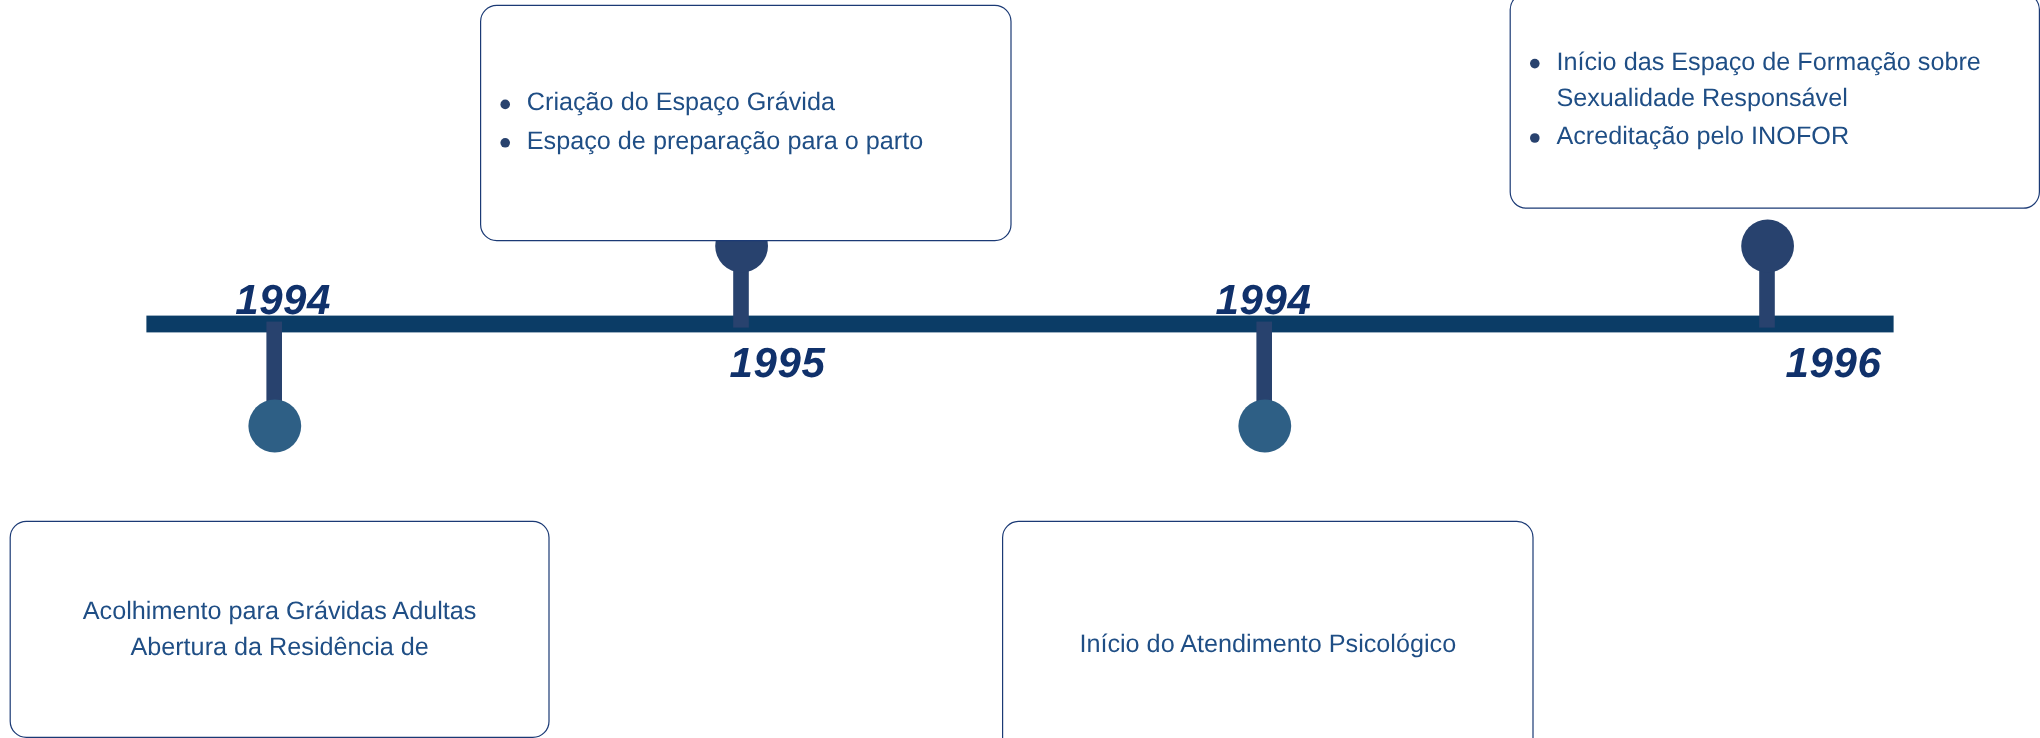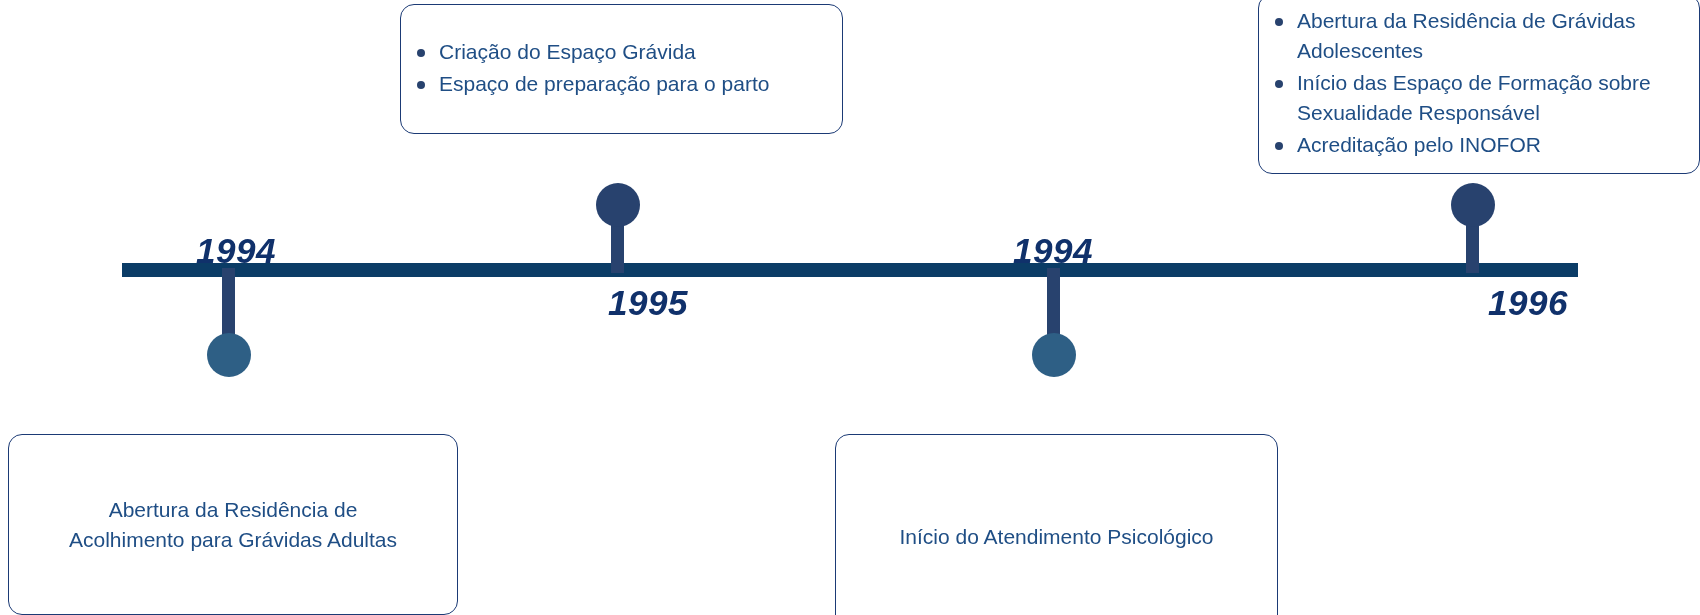--- a/index.html
+++ b/index.html
@@ -112,21 +112,21 @@
     background: #28426e;
   }
   .callout-list-wrap {
     display: flex;
     align-items: center;
     height: 100%;
   }
 
   
   #callout-espaco-gravida {
-    left: 400px;  top: 4px;   width: 443px;  height: 130px;
+    left: 400px;  top: 4px;   width: 443px;  height: 197px;
   }
   #callout-residencia-adolescentes {
     left: 1258px; top: -6px;  width: 442px;  height: 180px;
   }
   #callout-residencia-adultas {
     left: 8px;    top: 434px; width: 450px;  height: 181px;
   }
   #callout-atendimento-psicologico {
     left: 835px;  top: 434px; width: 443px;  height: 206px;
   }
@@ -137,22 +137,22 @@
 <div id="timeline-canvas">
 
   <div class="axis-bar"></div>
 
   <div class="stem down" style="left:222px;"></div>
   <div class="node down" style="left:207px;"></div>
   <div class="year above" style="left:196px;">1994</div>
 
   <div class="callout centered" id="callout-residencia-adultas">
     <div>
+      <div>Acolhimento para Grávidas Adultas</div>
       <div>Abertura da Residência de</div>
-      <div>Acolhimento para Grávidas Adultas</div>
     </div>
   </div>
 
   <div class="stem up" style="left:611px;"></div>
   <div class="node up" style="left:596px;"></div>
   <div class="year below" style="left:608px;font-style:italic;">1995</div>
 
   <div class="callout" id="callout-espaco-gravida">
     <div class="callout-list-wrap">
       <ul>
@@ -172,20 +172,19 @@
     </div>
   </div>
 
   <div class="stem up" style="left:1466px;"></div>
   <div class="node up" style="left:1451px;"></div>
   <div class="year below" style="left:1488px;">1996</div>
 
   <div class="callout" id="callout-residencia-adolescentes">
     <div class="callout-list-wrap">
       <ul>
-        <li>Abertura da Residência de Grávidas Adolescentes</li>
         <li>Início das Espaço de Formação sobre Sexualidade Responsável</li>
         <li>Acreditação pelo INOFOR</li>
       </ul>
     </div>
   </div>
 
 </div>
 
 </body></html>

